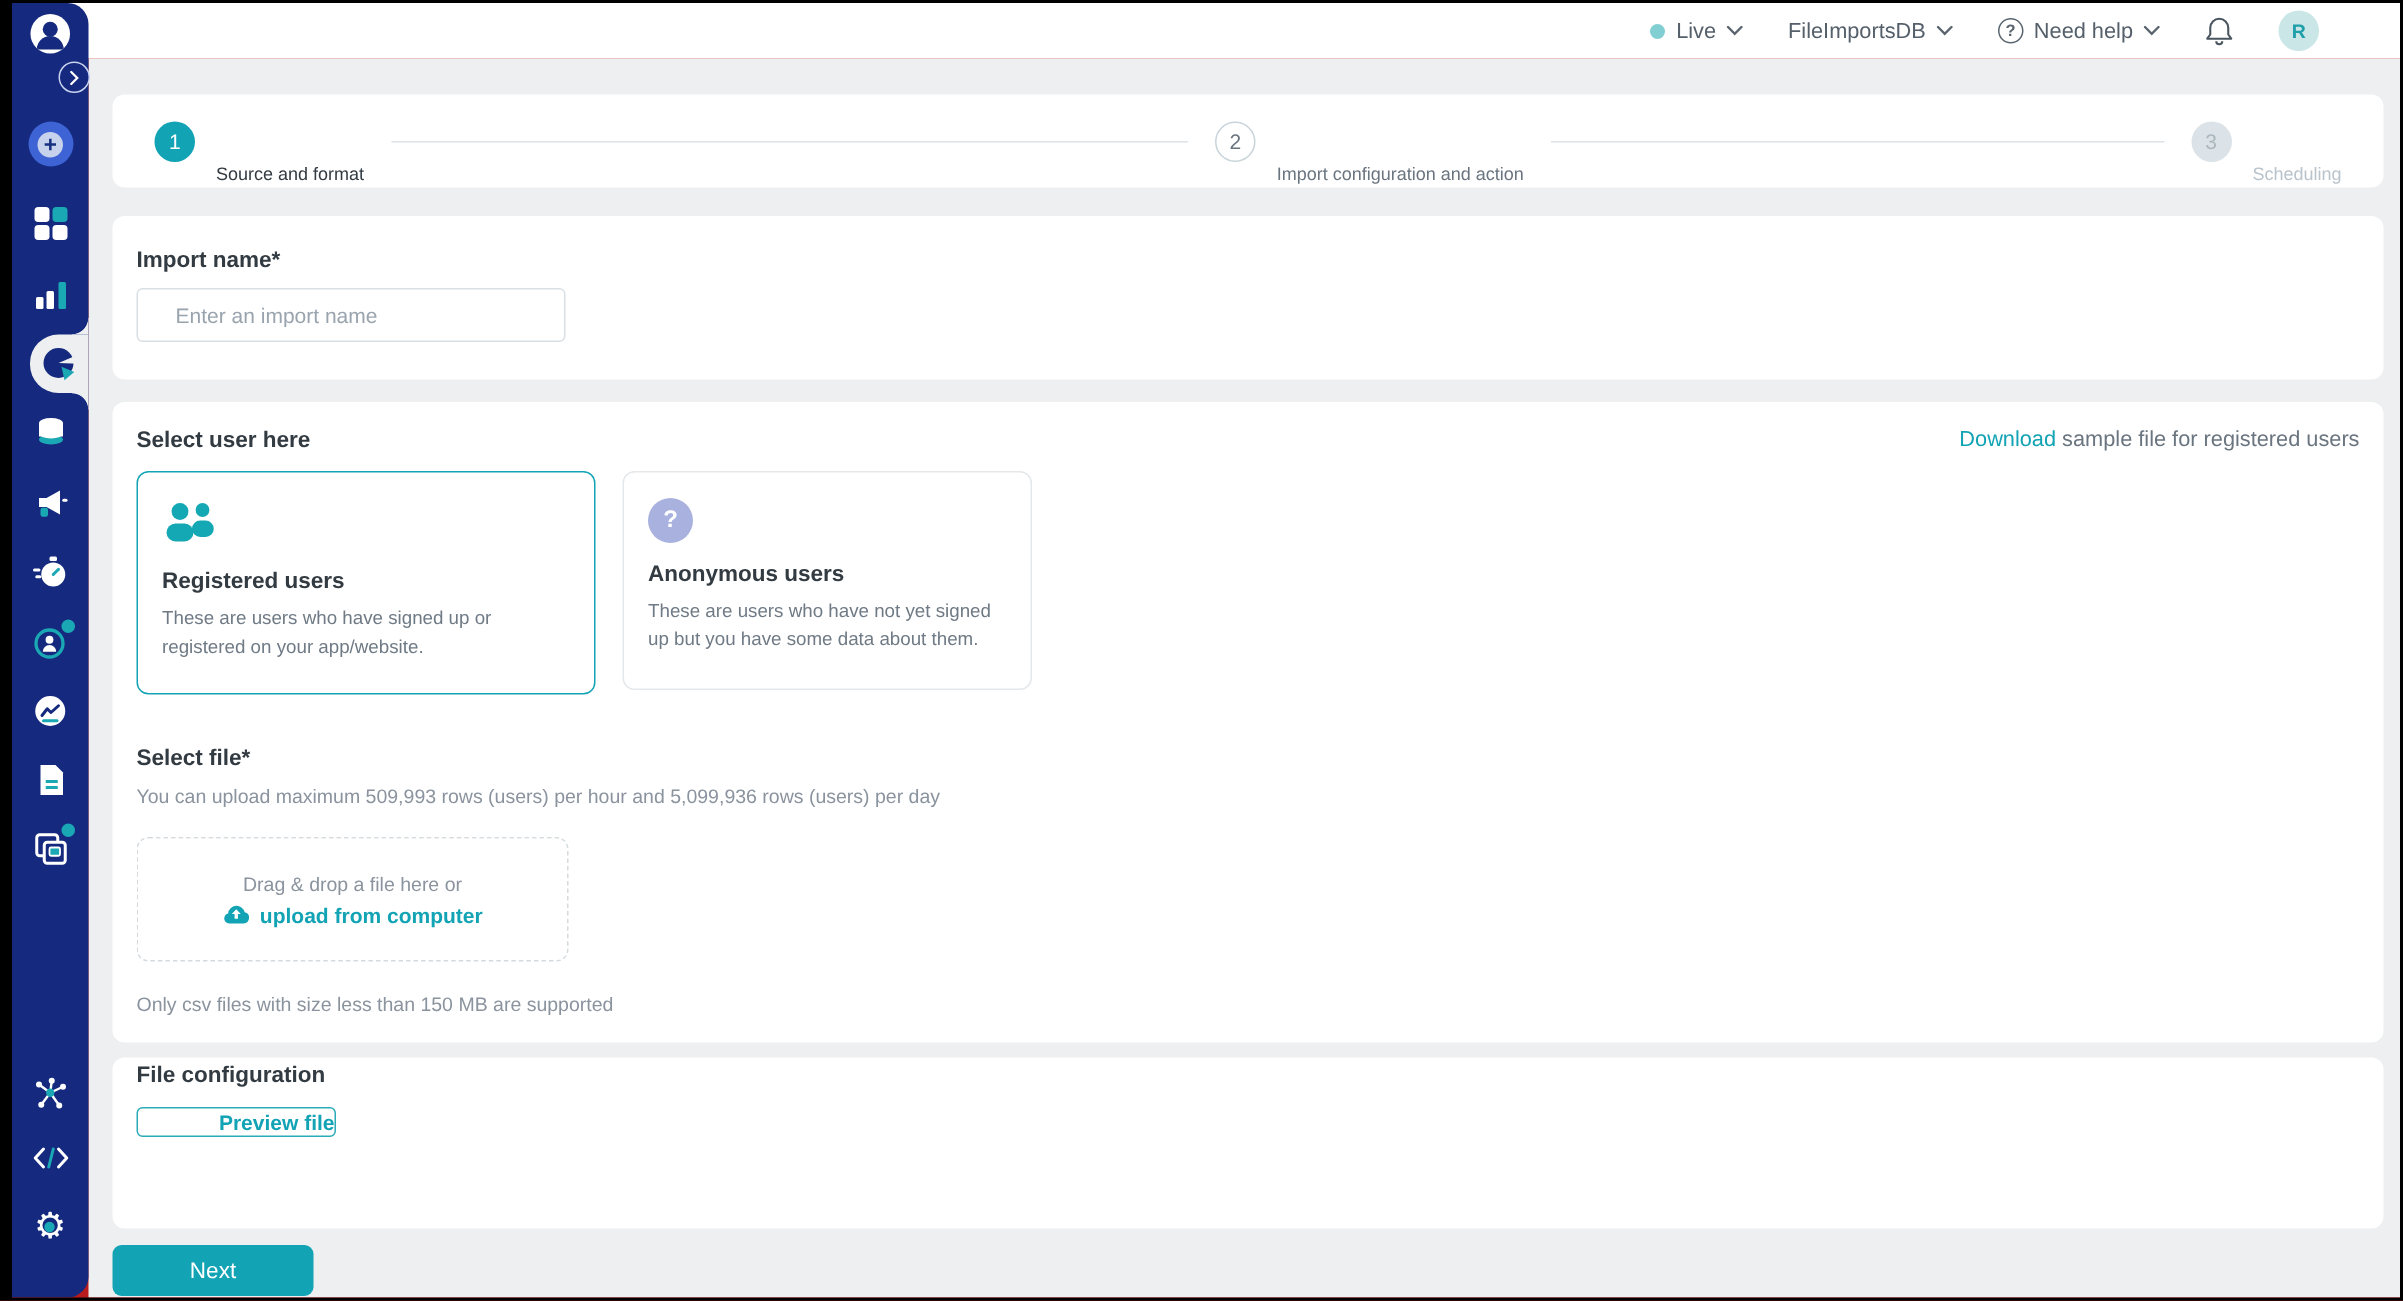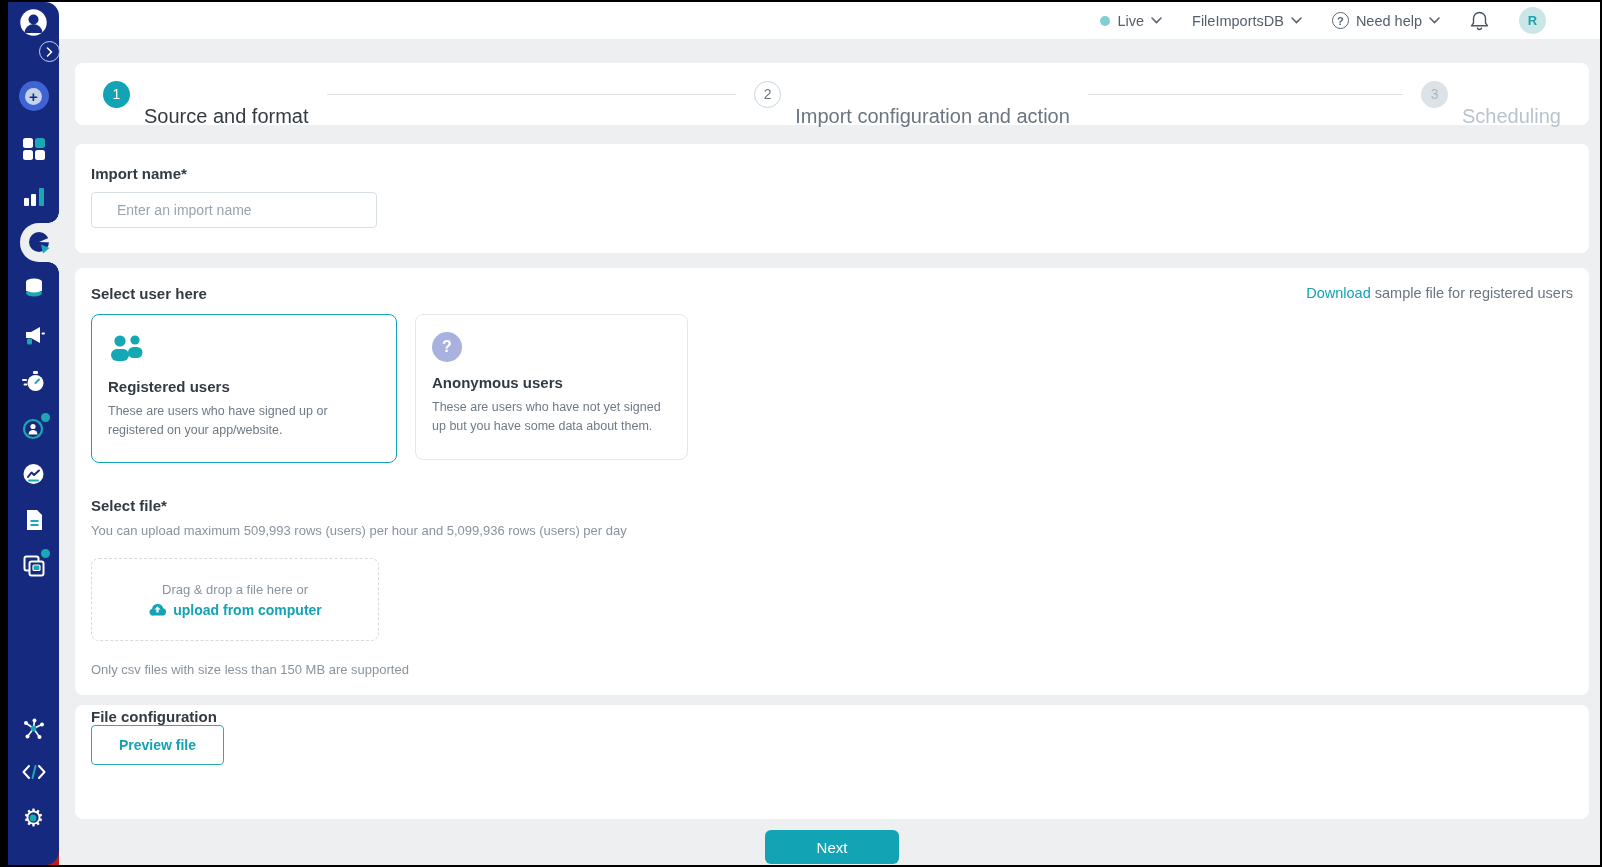--- a/index.html
+++ b/index.html
@@ -50,21 +50,21 @@
              padding:24px 11px 0 16px; }
   .card { background:#fff; border-radius:8px; width:100%; }
 
   
   .stepper { height:62px; display:flex; align-items:center; padding:0 28px; }
   .step { display:flex; align-items:center; gap:14px; }
   .step-circle { width:27px; height:27px; border-radius:50%; font-size:14px; display:flex; align-items:center; justify-content:center; flex:none; }
   .step1 .step-circle { background:#12A3B4; color:#fff; }
   .step2 .step-circle { background:#fff; color:#6A7580; border:1px solid #C9D4DA; }
   .step3 .step-circle { background:#DCE3E8; color:#ABB6BE; }
-  .step-label { font-size:20px;margin-top:44px; }
+  .step-label { font-size:12px;margin-top:44px; }
   .step1 .step-label { color:#333B42; }
   .step2 .step-label { color:#6A7580; }
   .step3 .step-label { color:#B9C3CB; }
   .connector { height:1px; background:#DDE3E7; margin:0 18px; }
   .c1 { flex-grow:1.3; } .c2 { flex-grow:1; }
 
   
   .card-import { margin-top:19px; height:109px; padding:21px 16px; }
   .field-label { font-size:15px; font-weight:700; color:#333B42; }
   .text-input { margin-top:10px; width:286px; height:36px; border:1px solid #D9E0E5; border-radius:4px;
@@ -87,25 +87,25 @@
   .sel-file-h { margin-top:34px; }
   .note { font-size:13px; color:#8A939E; }
   .limit-note { margin-top:9px; }
   .dropzone { margin-top:20px; width:288px; height:83px; border:1px dashed #D4DADE; border-radius:8px;
               display:flex; flex-direction:column; align-items:center; justify-content:center; gap:5px; cursor:pointer; }
   .drop-line2 { display:flex; align-items:center; gap:6px; color:#12A3B4; font-size:14px; font-weight:700; cursor:pointer; }
   .support-note { margin-top:21px; }
 
   
   .card-config { margin-top:10px; height:114px; padding:3px 16px; }
-  .preview-btn { margin-top:0; width:133px; height:40px; background:#fff; border:1px solid #2BABB8; border-radius:4px;
-                 color:#12A3B4; font-size:14px; font-weight:700; cursor:pointer; font-family:"Liberation Sans",sans-serif; }
-
-  
-  .footer-row { display:flex; justify-content:center; margin-top:11px; }
+  .preview-btn { margin-top:13px; width:133px; height:20px; background:#fff; border:1px solid #2BABB8; border-radius:4px;
+                 color:#12A3B4; font-size:14px; font-weight:700; cursor:pointer; font-family:"Liberation Sans",sans-serif;text-align:right; }
+
+  
+  .footer-row { display:flex; justify-content:flex-start; margin-top:11px; }
   .next-btn { width:134px; height:34px; background:#12A3B4; border:none; border-radius:6px; color:#fff;
               font-size:15px; cursor:pointer; font-family:"Liberation Sans",sans-serif; }
 </style>
 </head>
 <body>
 
 <div class="app">
 
   <div class="topbar">
     <div class="topbar-item">

